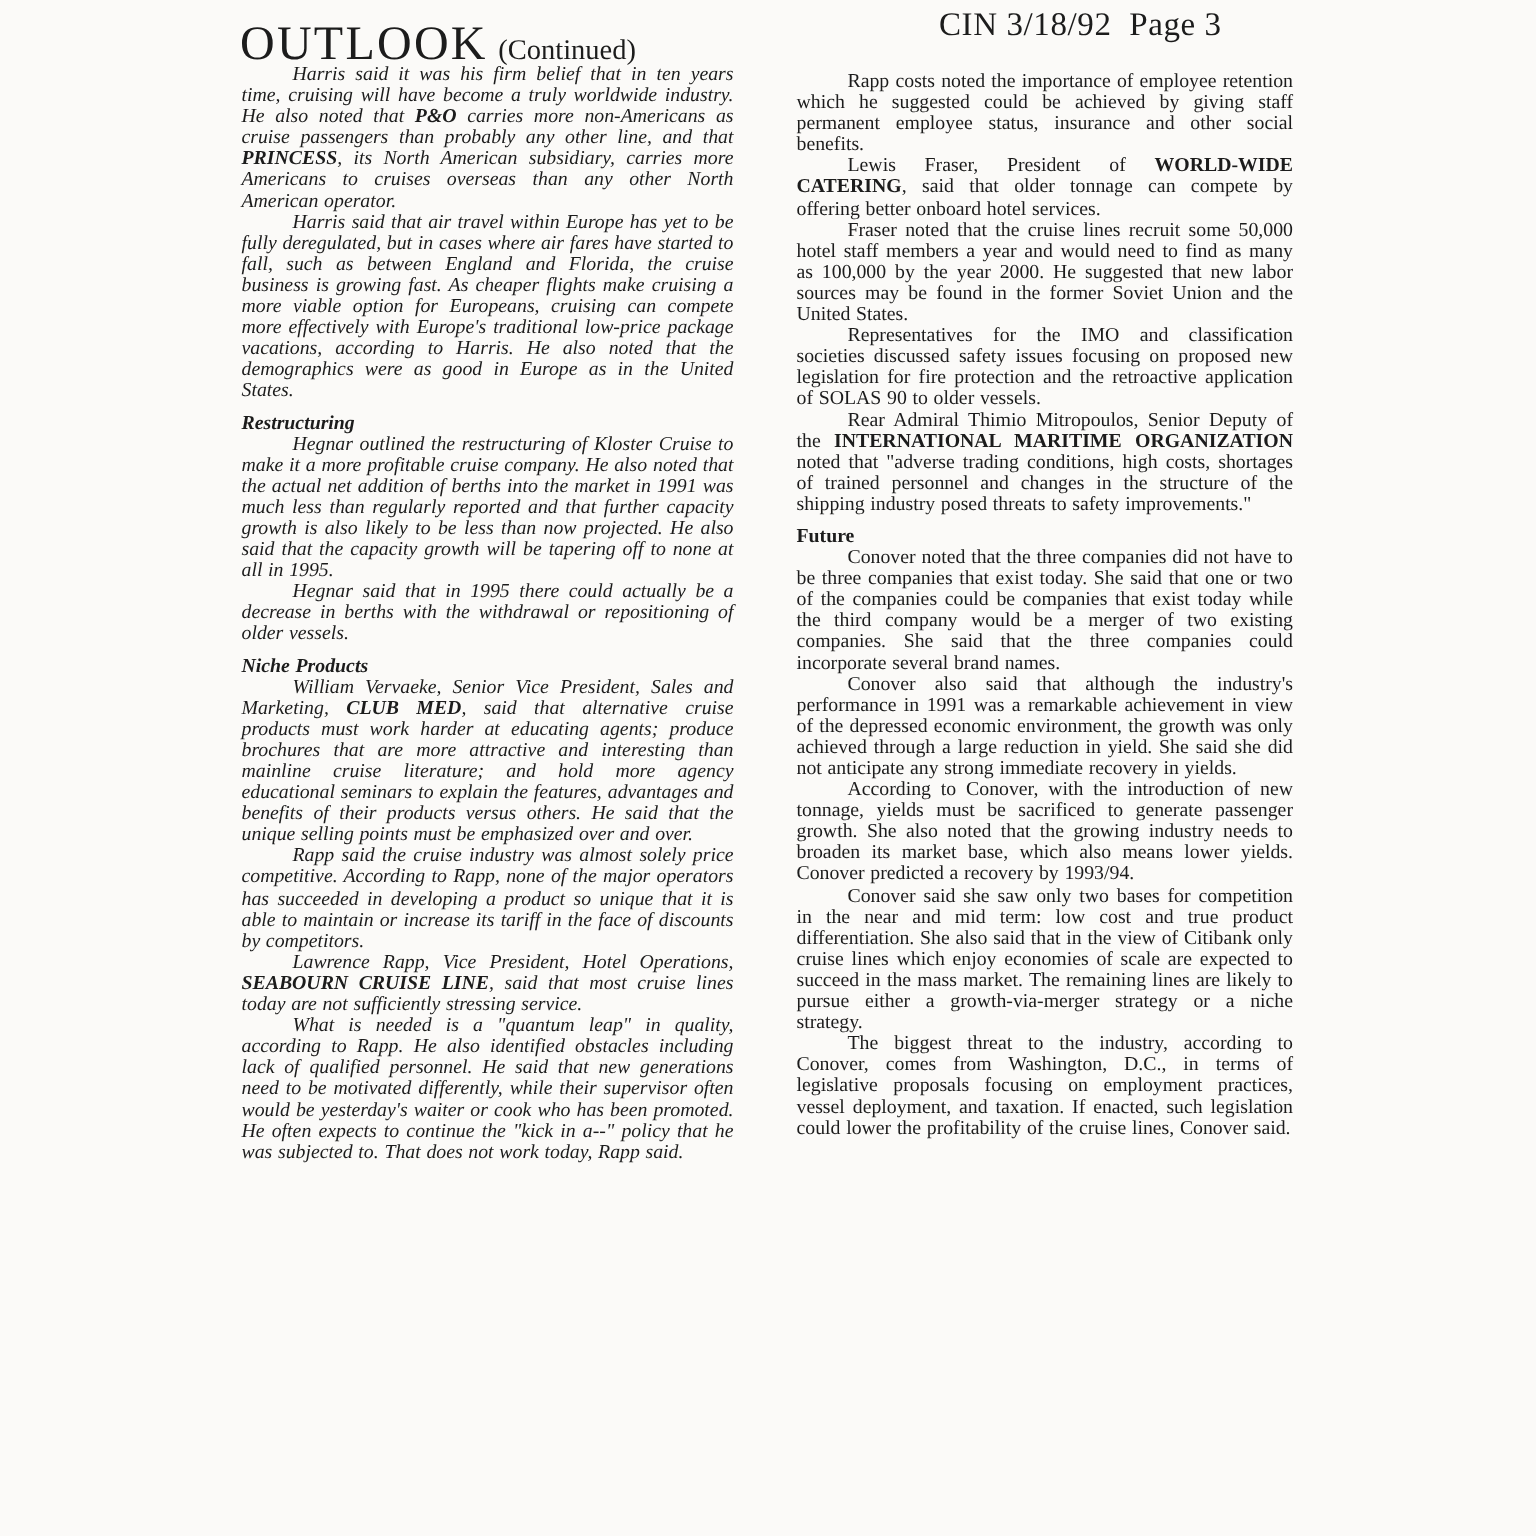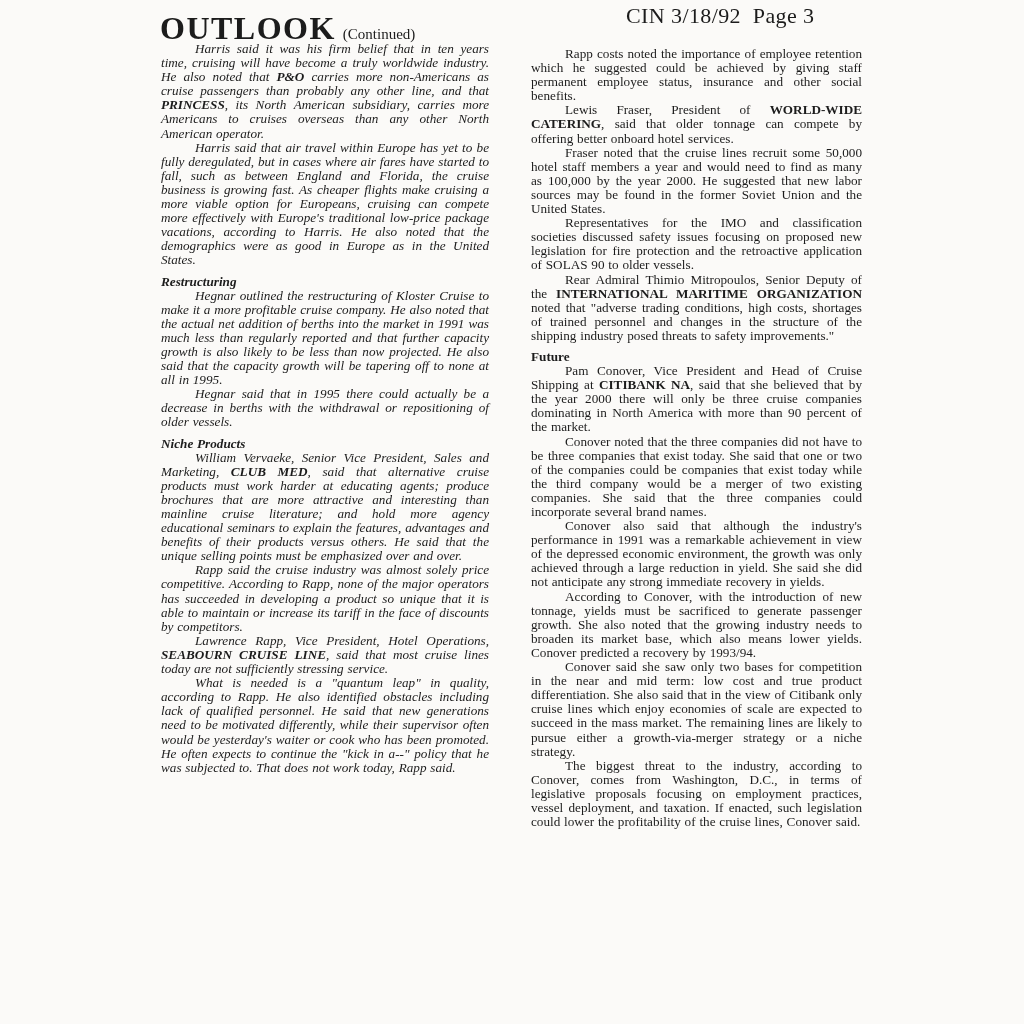--- a/index.html
+++ b/index.html
@@ -20,25 +20,25 @@
     letter-spacing: 0.4px;
     white-space: pre;
   }
   .title-wrap {
     position: absolute;
     left: 160px; top: 10px;
     white-space: nowrap;
   }
   .title-main {
     font-size: 32px;
-    font-weight: bold;
+    font-weight: normal;
     letter-spacing: 1.5px;
   }
   .title-suffix {
-    font-size: 15px;
+    font-size: 19px;
     margin-left: 7px;
     text-align: center;
   }
   .col {
     position: absolute;
     text-align: justify;
     font-size: 13.2px;
     line-height: 14.1px;
     word-spacing: 0.5px;
   }
@@ -74,19 +74,18 @@
     <p>What is needed is a "quantum leap" in quality, according to Rapp. He also identified obstacles including lack of qualified personnel. He said that new generations need to be motivated differently, while their supervisor often would be yesterday's waiter or cook who has been promoted. He often expects to continue the "kick in a--" policy that he was subjected to. That does not work today, Rapp said.</p>
   </div>
 
 <div class="col col-right">
     <p>Rapp costs noted the importance of employee retention which he suggested could be achieved by giving staff permanent employee status, insurance and other social benefits.</p>
     <p>Lewis Fraser, President of <b>WORLD-WIDE CATERING</b>, said that older tonnage can compete by offering better onboard hotel services.</p>
     <p>Fraser noted that the cruise lines recruit some 50,000 hotel staff members a year and would need to find as many as 100,000 by the year 2000. He suggested that new labor sources may be found in the former Soviet Union and the United States.</p>
     <p>Representatives for the IMO and classification societies discussed safety issues focusing on proposed new legislation for fire protection and the retroactive application of SOLAS 90 to older vessels.</p>
     <p>Rear Admiral Thimio Mitropoulos, Senior Deputy of the <b>INTERNATIONAL MARITIME ORGANIZATION</b> noted that "adverse trading conditions, high costs, shortages of trained personnel and changes in the structure of the shipping industry posed threats to safety improvements."</p>
     <div class="sec-heading">Future</div>
-    <p>Pam Conover, Vice President and Head of Cruise Shipping at <b>CITIBANK NA</b>, said that she believed that by the year 2000 there will only be three cruise companies dominating in North America with more than 90 percent of the market.</p>
     <p>Conover noted that the three companies did not have to be three companies that exist today. She said that one or two of the companies could be companies that exist today while the third company would be a merger of two existing companies. She said that the three companies could incorporate several brand names.</p>
     <p>Conover also said that although the industry's performance in 1991 was a remarkable achievement in view of the depressed economic environment, the growth was only achieved through a large reduction in yield. She said she did not anticipate any strong immediate recovery in yields.</p>
     <p>According to Conover, with the introduction of new tonnage, yields must be sacrificed to generate passenger growth. She also noted that the growing industry needs to broaden its market base, which also means lower yields. Conover predicted a recovery by 1993/94.</p>
     <p>Conover said she saw only two bases for competition in the near and mid term: low cost and true product differentiation. She also said that in the view of Citibank only cruise lines which enjoy economies of scale are expected to succeed in the mass market. The remaining lines are likely to pursue either a growth-via-merger strategy or a niche strategy.</p>
     <p>The biggest threat to the industry, according to Conover, comes from Washington, D.C., in terms of legislative proposals focusing on employment practices, vessel deployment, and taxation. If enacted, such legislation could lower the profitability of the cruise lines, Conover said.</p>
   </div>
 
 </body></html>

